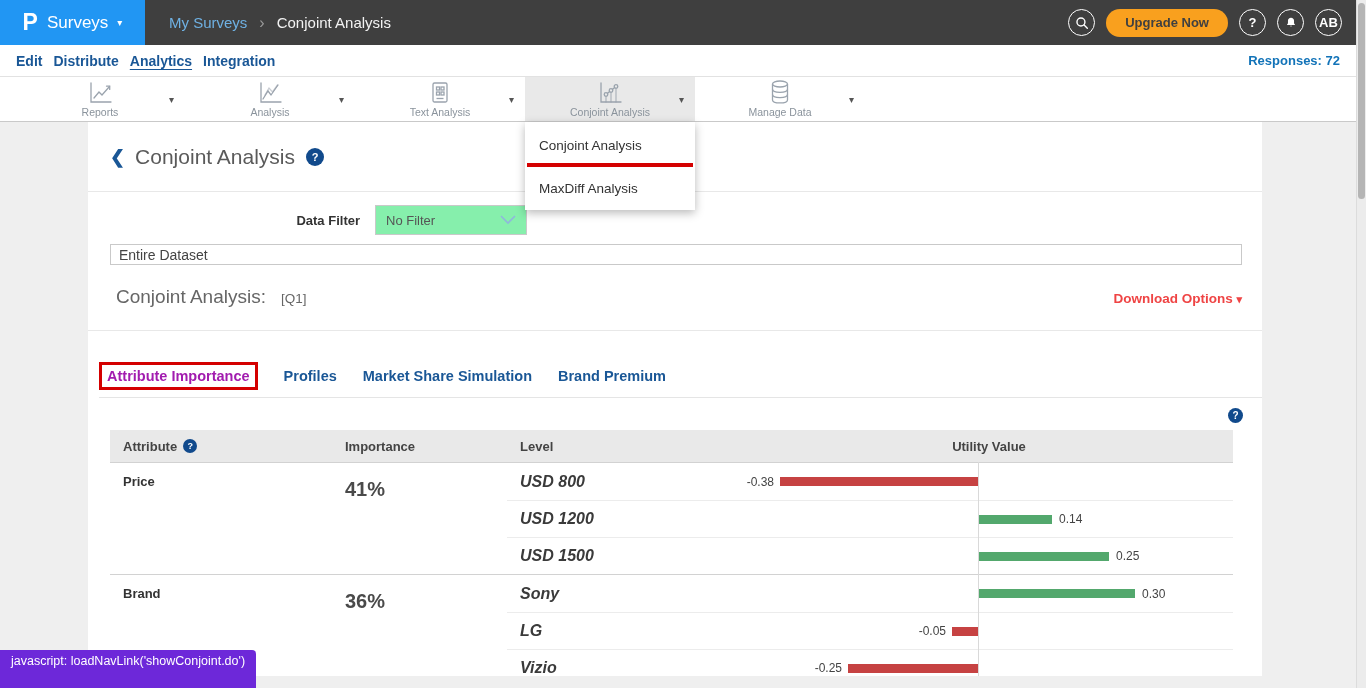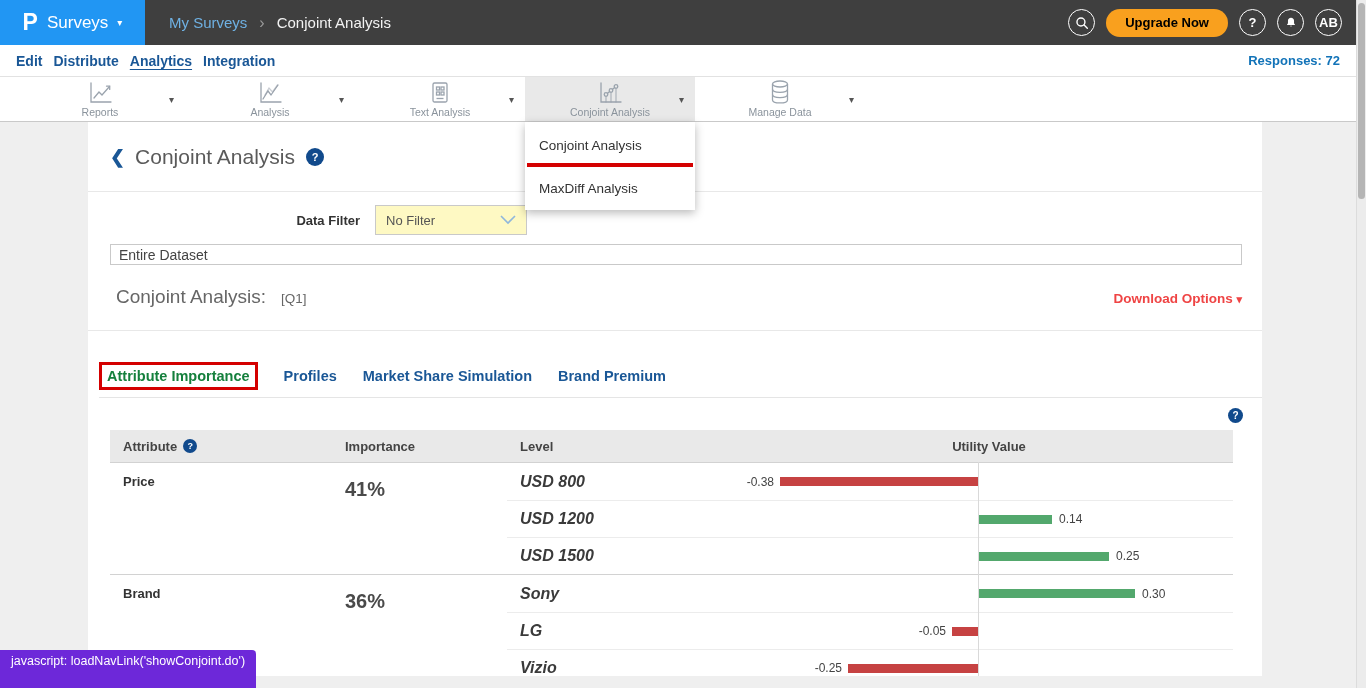--- a/index.html
+++ b/index.html
@@ -13,21 +13,21 @@
   .brand { width:145px; height:45px; background:#2196f3; color:#fff; display:flex; align-items:center; justify-content:center; gap:9px; font-size:17px; cursor:pointer; }
   .logo-p { font-weight:bold; font-size:23px; line-height:1; }
   .brand .caret { font-size:10px; }
   .breadcrumb { margin-left:24px; font-size:15px; display:flex; align-items:center; gap:12px; }
   .bc-parent { color:#6fb1e3; cursor:pointer; }
   .bc-sep { color:#9a9a9a; font-size:16px; }
   .bc-current { color:#f2f2f2; }
   .topbar-actions { margin-left:auto; display:flex; align-items:center; gap:11px; padding-right:24px; }
   .circle-btn { width:27px; height:27px; border-radius:50%; border:1.5px solid #fff; background:transparent; color:#fff;
     display:flex; align-items:center; justify-content:center; font-weight:bold; font-size:13px; cursor:pointer; padding:0; font-family:inherit; }
-  .upgrade { background:#f9a01e; color:#000000; border:none; border-radius:14px; height:28px; padding:0 19px; font-weight:bold; font-size:13px; cursor:pointer; font-family:inherit; }
+  .upgrade { background:#f9a01e; color:#404040; border:none; border-radius:14px; height:28px; padding:0 19px; font-weight:bold; font-size:13px; cursor:pointer; font-family:inherit; }
   
   .subnav { height:32px; background:#fff; border-bottom:1px solid #e2e2e2; display:flex; align-items:center; padding:0 26px 0 16px; gap:27px; }
   .nav-link { color:#1a5796; font-weight:bold; font-size:14px; cursor:pointer; }
   .nav-link.active { text-decoration:underline; text-underline-offset:3px; }
   .responses { margin-left:auto; color:#1273b8; font-weight:bold; font-size:13px; }
   
   .toolbar { height:45px; background:#fff; border-bottom:1px solid #c9c9c9; display:flex; padding-left:15px; }
   .tb-item { width:170px; display:flex; flex-direction:column; align-items:center; justify-content:center; position:relative; cursor:pointer; }
   .tb-item.active { background:#e9e9e9; }
   .tb-icon { height:24px; color:#9aa3ad; display:flex; align-items:flex-end; }
@@ -40,32 +40,32 @@
   
   .card { position:absolute; left:88px; top:122px; width:1174px; height:554px; background:#fff; overflow:hidden; z-index:5; }
   .title-row { height:70px; display:flex; align-items:center; padding:0 22px; border-bottom:1px solid #e8e8e8; }
   .back-chevron { color:#1a5796; font-size:18px; font-weight:bold; cursor:pointer; }
   .page-title { color:#5a5a5a; font-size:21px; margin:0 11px 0 10px; }
   .q-circle { width:18px; height:18px; border-radius:50%; background:#114a8c; color:#fff; font-size:11px; font-weight:bold;
     display:inline-flex; align-items:center; justify-content:center; cursor:pointer; flex:none; }
   .q-circle.small { width:14px; height:14px; font-size:9px; }
   .filter-row { display:flex; align-items:center; gap:15px; margin-top:13px; }
   .filter-label { width:272px; text-align:right; font-weight:bold; font-size:13px; color:#333; }
-  .filter-select { width:152px; height:30px; border:1px solid #c9c9c9; background:#fef9c3; display:flex; align-items:center; justify-content:space-between; padding:0 10px; font-size:13px; color:#555; cursor:pointer; }
+  .filter-select { width:152px; height:30px; border:1px solid #c9c9c9; background:#86efac; display:flex; align-items:center; justify-content:space-between; padding:0 10px; font-size:13px; color:#555; cursor:pointer; }
   .select-chevron { color:#8fb7dc; font-size:13px; }
   .dataset-box { margin:9px 20px 0 22px; height:21px; border:1px solid #c9c9c9; font-size:14px; color:#444; display:flex; align-items:center; padding:0 8px; }
   .section-row { display:flex; align-items:baseline; padding:0 20px 0 28px; margin-top:21px; }
   .section-title { font-size:19px; color:#666; }
   .q-ref { font-size:13.5px; color:#666; margin-left:15px; }
   .download { margin-left:auto; color:#ef4444; font-weight:bold; font-size:13.5px; cursor:pointer; }
   .download .caret { font-size:11px; }
   .divider { border-bottom:1px solid #e8e8e8; margin-top:22px; }
   .tabs-row { display:flex; align-items:center; gap:26px; margin:31px 0 0 11px; padding-bottom:7px; border-bottom:1px solid #e5e5e5; }
   .tab { font-size:14.5px; font-weight:bold; color:#1a5796; cursor:pointer; line-height:22px; }
-  .tab.active { color:#15803d; }
+  .tab.active { color:#a21caf; }
   .tab.annotated { border:3px solid #d40000; padding:0 5px; }
   .help-right { display:flex; justify-content:flex-end; padding-right:19px; margin-top:10px; }
   
   .table { margin:7px 0 0 22px; width:1123px; }
   .t-head { display:grid; grid-template-columns:222px 175px 238px 1fr; background:#e9e9e9; height:32px; align-items:center; font-size:13px; font-weight:bold; color:#444; }
   .th { padding-left:13px; display:flex; align-items:center; gap:6px; }
   .th.utility { justify-content:center; padding-left:0; }
   .t-body { position:relative; }
   .axis { position:absolute; left:868px; top:0; bottom:0; width:1px; background:#d9d9d9; }
   .t-group { display:grid; grid-template-columns:222px 175px 1fr; border-top:1px solid #d2d2d2; }

